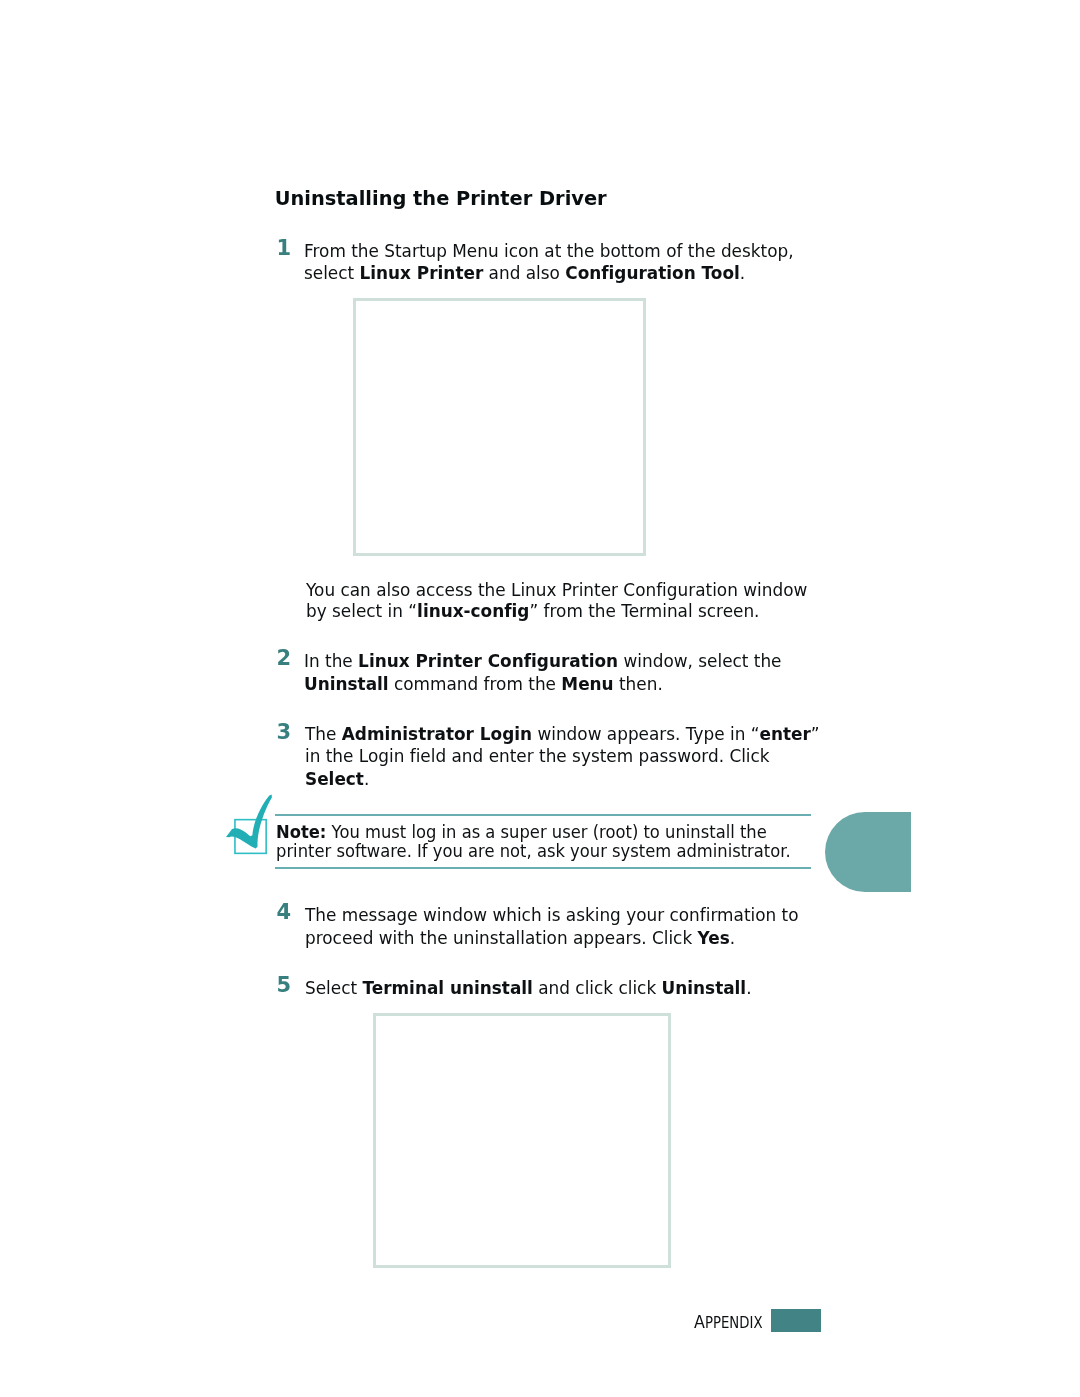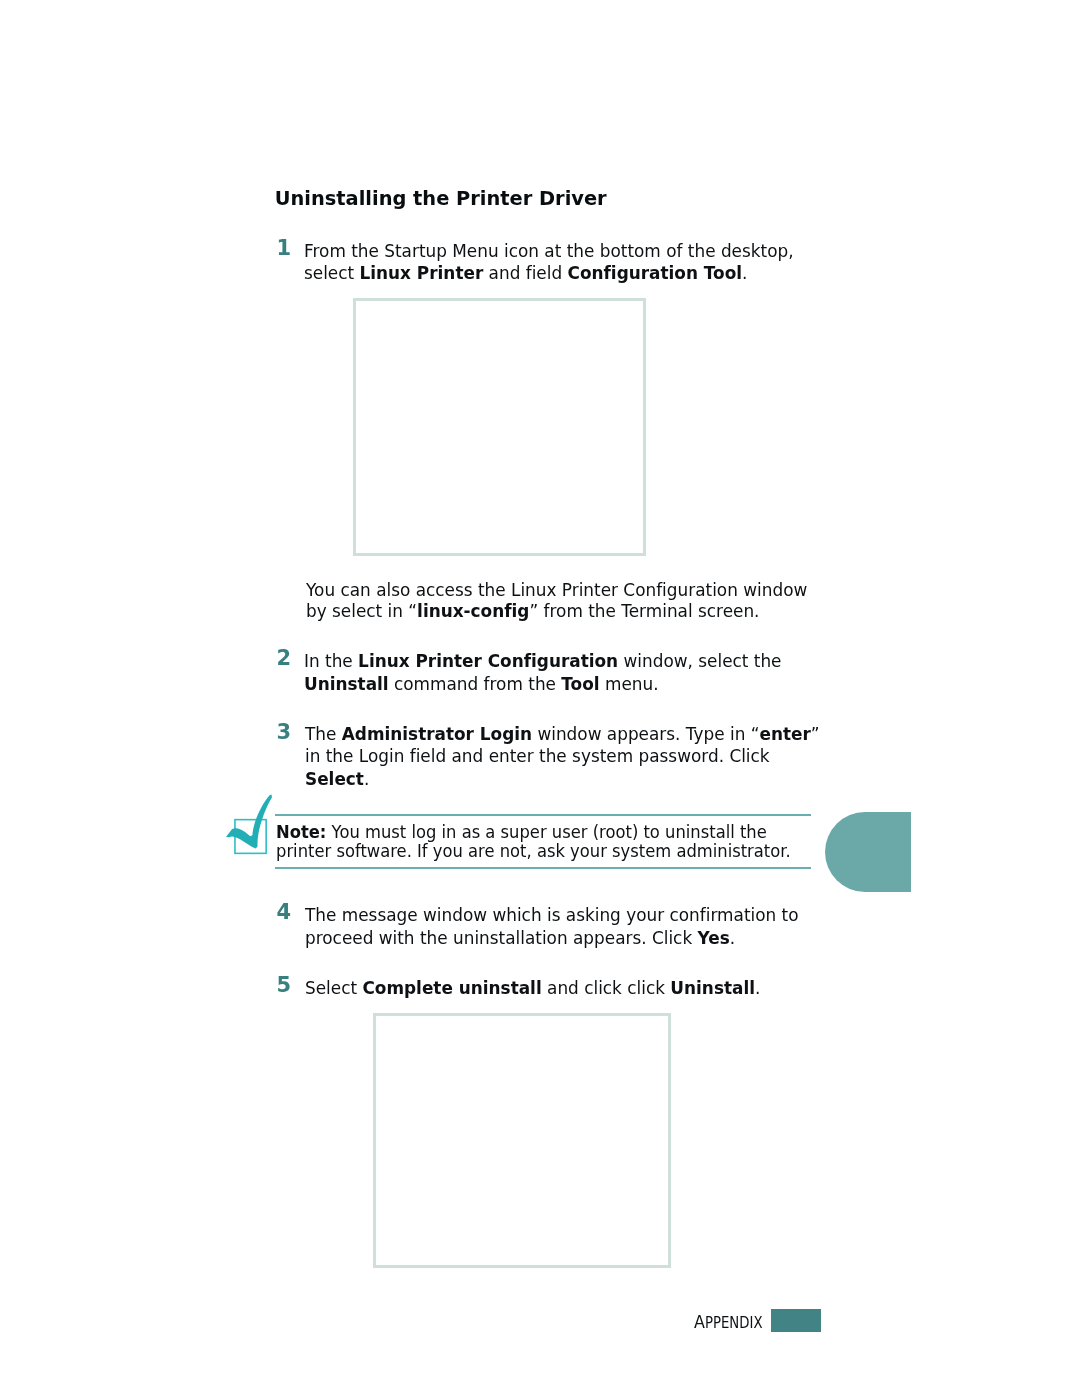--- a/index.html
+++ b/index.html
@@ -47,34 +47,34 @@
 </head>
 <body>
 
 <div class="page">
 
   <div class="doc-heading">Uninstalling the Printer Driver</div>
 
   <div class="step-num" style="left:276.6px;top:237.8px;">1</div>
   <div class="block" style="left:304.4px;top:239.5px;">
       <div class="line"><span>From the Startup Menu icon at the bottom of the desktop,</span></div>
-      <div class="line"><span>select </span><b>Linux Printer</b><span> and field </span><b>Configuration Tool</b><span>.</span></div>
+      <div class="line"><span>select </span><b>Linux Printer</b><span> and also </span><b>Configuration Tool</b><span>.</span></div>
     </div>
 
   <div class="imgbox" style="left:353.2px;top:298.2px;width:292.7px;height:257.7px;"></div>
 
   <div class="block tight" style="left:305.6px;top:580.2px;">
       <div class="line"><span>You can also access the Linux Printer Configuration window</span></div>
       <div class="line"><span>by select in “</span><b>linux-config</b><span>” from the Terminal screen.</span></div>
     </div>
 
   <div class="step-num" style="left:276.6px;top:647.7px;">2</div>
   <div class="block" style="left:303.6px;top:650.3px;">
       <div class="line"><span>In the </span><b>Linux Printer Configuration</b><span> window, select the</span></div>
-      <div class="line"><b>Uninstall</b><span> command from the </span><b>Tool</b><span> menu.</span></div>
+      <div class="line"><b>Uninstall</b><span> command from the </span><b>Menu</b><span> then.</span></div>
     </div>
 
   <div class="step-num" style="left:276.6px;top:722.1px;">3</div>
   <div class="block" style="left:305.2px;top:722.7px;">
       <div class="line"><span>The </span><b>Administrator Login</b><span> window appears. Type in “</span><b>enter</b><span>”</span></div>
       <div class="line"><span>in the Login field and enter the system password. Click</span></div>
       <div class="line"><b>Select</b><span>.</span></div>
     </div>
 
   <div class="note-rule" style="left:275px;top:814.1px;width:535.5px;"></div>
@@ -93,21 +93,21 @@
   <div class="side-tab" style="left:825px;top:811.7px;width:85.6px;height:80.5px;border-radius:40.25px 0 0 40.25px;"></div>
 
   <div class="step-num" style="left:276.6px;top:902.4px;">4</div>
   <div class="block" style="left:304.5px;top:904.2px;">
       <div class="line"><span>The message window which is asking your confirmation to</span></div>
       <div class="line"><span>proceed with the uninstallation appears. Click </span><b>Yes</b><span>.</span></div>
     </div>
 
   <div class="step-num" style="left:276.6px;top:975.0px;">5</div>
   <div class="block" style="left:304.7px;top:976.6px;">
-      <div class="line"><span>Select </span><b>Complete uninstall</b><span> and click click </span><b>Uninstall</b><span>.</span></div>
+      <div class="line"><span>Select </span><b>Terminal uninstall</b><span> and click click </span><b>Uninstall</b><span>.</span></div>
     </div>
 
   <div class="imgbox" style="left:372.8px;top:1012.8px;width:298.5px;height:254.8px;"></div>
 
   <div class="footer-label" style="left:694.1px;top:1312.6px;"><span class="f-first">A</span><span class="f-rest">PPENDIX</span></div>
   <div class="footer-box" style="left:770.6px;top:1308.7px;width:50.2px;height:23.2px;"></div>
   <div class="footer-num" style="left:774.6px;top:1378px;margin-top:36px;"><span class="n-maj">7.</span><span class="n-min">15</span></div>
 
 </div>
 

